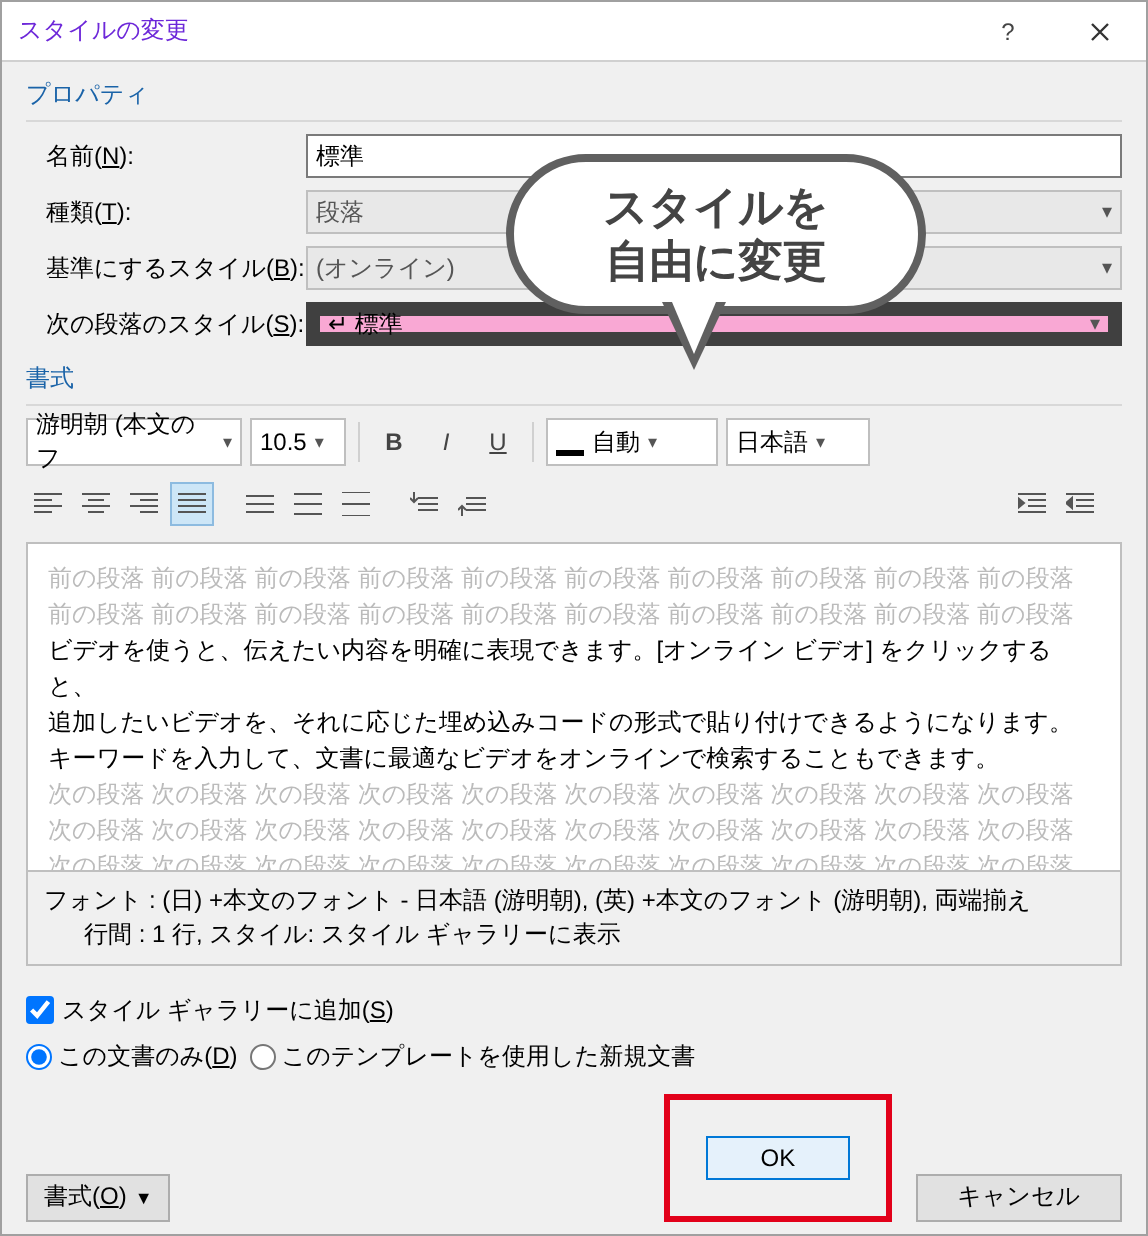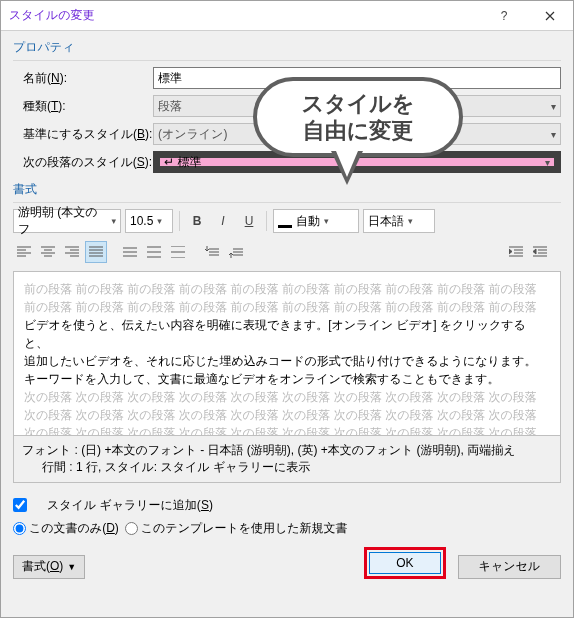--- a/index.html
+++ b/index.html
@@ -21,30 +21,30 @@
   .fmt-combo{height:24px;border:1px solid #bfbfbf;background:#fff;display:flex;align-items:center;padding:0 4px;font-size:12px}
   .fmt-combo .arrow{margin-left:4px;font-size:9px;color:#555}
   .sep{width:1px;height:20px;background:#d0d0d0;margin:0 2px}
   .icon-btn{width:22px;height:22px;display:flex;align-items:center;justify-content:center;color:#444;border:1px solid transparent}
   .icon-btn.active{background:#cde6f7;border:1px solid #8dbbe0}
   .toolbar-row{display:flex;align-items:center;gap:2px;margin-bottom:8px}
   .toolbar-row .grp{display:flex;gap:2px;margin-right:10px}
   .preview{border:1px solid #bfbfbf;background:#fff;padding:8px 10px;height:165px;overflow:hidden;font-size:11px;line-height:1.5;color:#bbb;font-family:"Yu Mincho","游明朝",serif}
   .preview .real{color:#000}
   .desc{border:1px solid #bfbfbf;border-top:none;background:#f0f0f0;padding:6px 8px;font-size:11px;line-height:1.4;color:#000;margin-bottom:14px}
-  .chk-row{display:flex;align-items:center;gap:20px;margin-bottom:6px}
+  .chk-row{display:flex;align-items:center;gap:4px;margin-bottom:6px}
   .chk-row input{width:14px;height:14px}
   .radio-row{display:flex;align-items:center;gap:6px;margin-bottom:10px}
   .radio-row label{display:flex;align-items:center;gap:3px}
   .bottom{display:flex;align-items:flex-end;gap:6px}
   .btn-menu{height:24px;border:1px solid #adadad;background:#e1e1e1;padding:0 8px;display:flex;align-items:center;gap:4px}
   .btn-menu .tri{font-size:9px}
   .spacer{flex:1}
   .btn-std{height:24px;border:1px solid #adadad;background:#e1e1e1;padding:0 20px;display:flex;align-items:center;justify-content:center}
-  .btn-ok-wrap{border:3px solid #e2001a;padding:2px;margin-right:6px}
+  .btn-ok-wrap{border:3px solid #e2001a;padding:18px;margin-right:6px}
   .btn-ok{height:22px;border:1px solid #0078d7;background:#e5f1fb;padding:0 26px;display:flex;align-items:center;justify-content:center}
   .underline{text-decoration:underline}
   
   .callout{position:absolute;top:76px;left:252px;width:210px;height:80px;background:#fff;border:4px solid #606060;border-radius:44px;display:flex;align-items:center;justify-content:center;pointer-events:none}
   .callout span{font-family:"HGP創英角ﾎﾟｯﾌﾟ体","Meiryo";font-size:22px;font-weight:bold;color:#444;text-align:center;line-height:1.25}
   .callout-tail{position:absolute;top:150px;left:330px;width:0;height:0;border-left:16px solid transparent;border-right:16px solid transparent;border-top:34px solid #606060;pointer-events:none}
   .callout-tail::after{content:"";position:absolute;top:-34px;left:-11px;width:0;height:0;border-left:11px solid transparent;border-right:11px solid transparent;border-top:26px solid #fff}
   svg{display:block}
 </style>
 </head>

